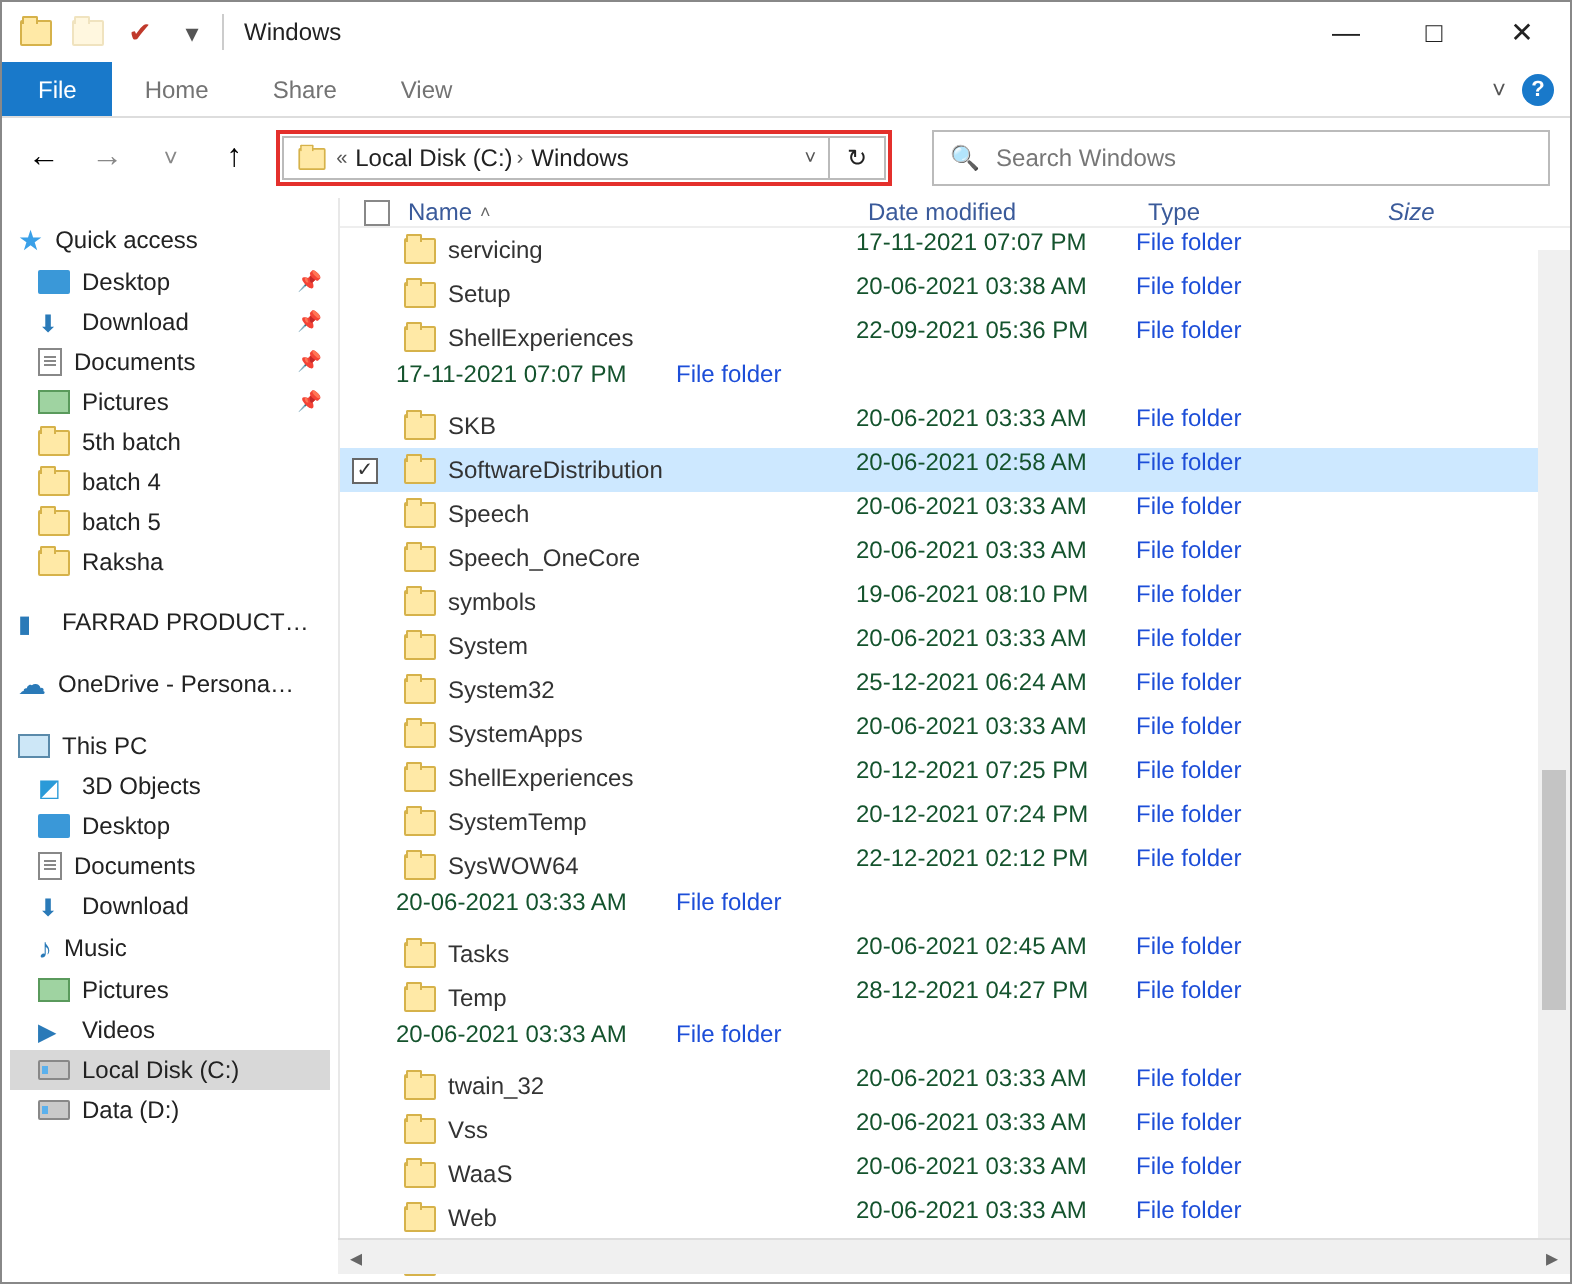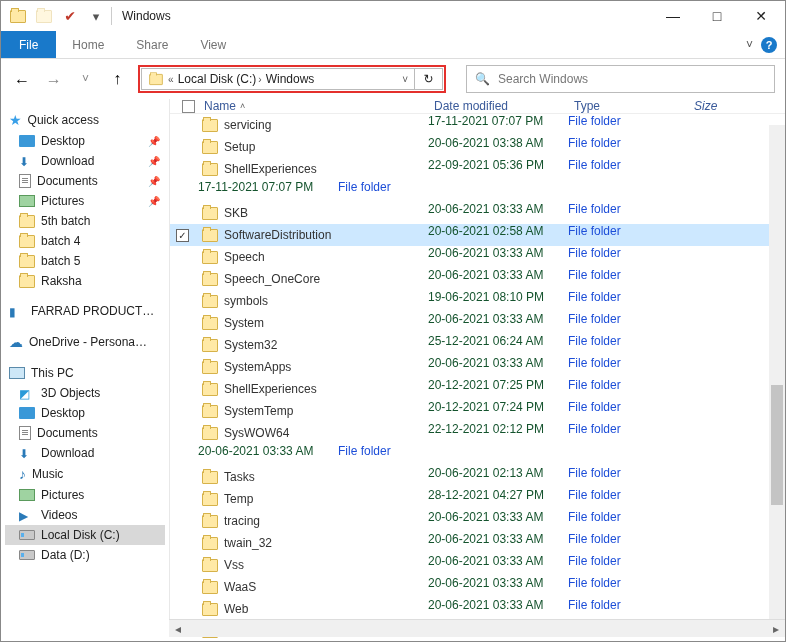--- a/index.html
+++ b/index.html
@@ -402,38 +402,34 @@
           <div class="chk-cell"></div>
           <div class="date-cell">20-06-2021 03:33 AM</div>
           <div class="type-cell">File folder</div>
         </div>
         <div class="filerow">
           <div class="chk-cell"></div>
           <div class="name-cell">
             <span class="smallfolder"></span>
             <span>Tasks</span>
           </div>
-          <div class="date-cell">20-06-2021 02:13 AM</div>
+          <div class="date-cell">20-06-2021 02:45 AM</div>
           <div class="type-cell">File folder</div>
         </div>
         <div class="filerow">
           <div class="chk-cell"></div>
           <div class="name-cell">
             <span class="smallfolder"></span>
             <span>Temp</span>
           </div>
           <div class="date-cell">28-12-2021 04:27 PM</div>
           <div class="type-cell">File folder</div>
         </div>
         <div class="filerow">
           <div class="chk-cell"></div>
-          <div class="name-cell">
-            <span class="smallfolder"></span>
-            <span>tracing</span>
-          </div>
           <div class="date-cell">20-06-2021 03:33 AM</div>
           <div class="type-cell">File folder</div>
         </div>
         <div class="filerow">
           <div class="chk-cell"></div>
           <div class="name-cell">
             <span class="smallfolder"></span>
             <span>twain_32</span>
           </div>
           <div class="date-cell">20-06-2021 03:33 AM</div>

